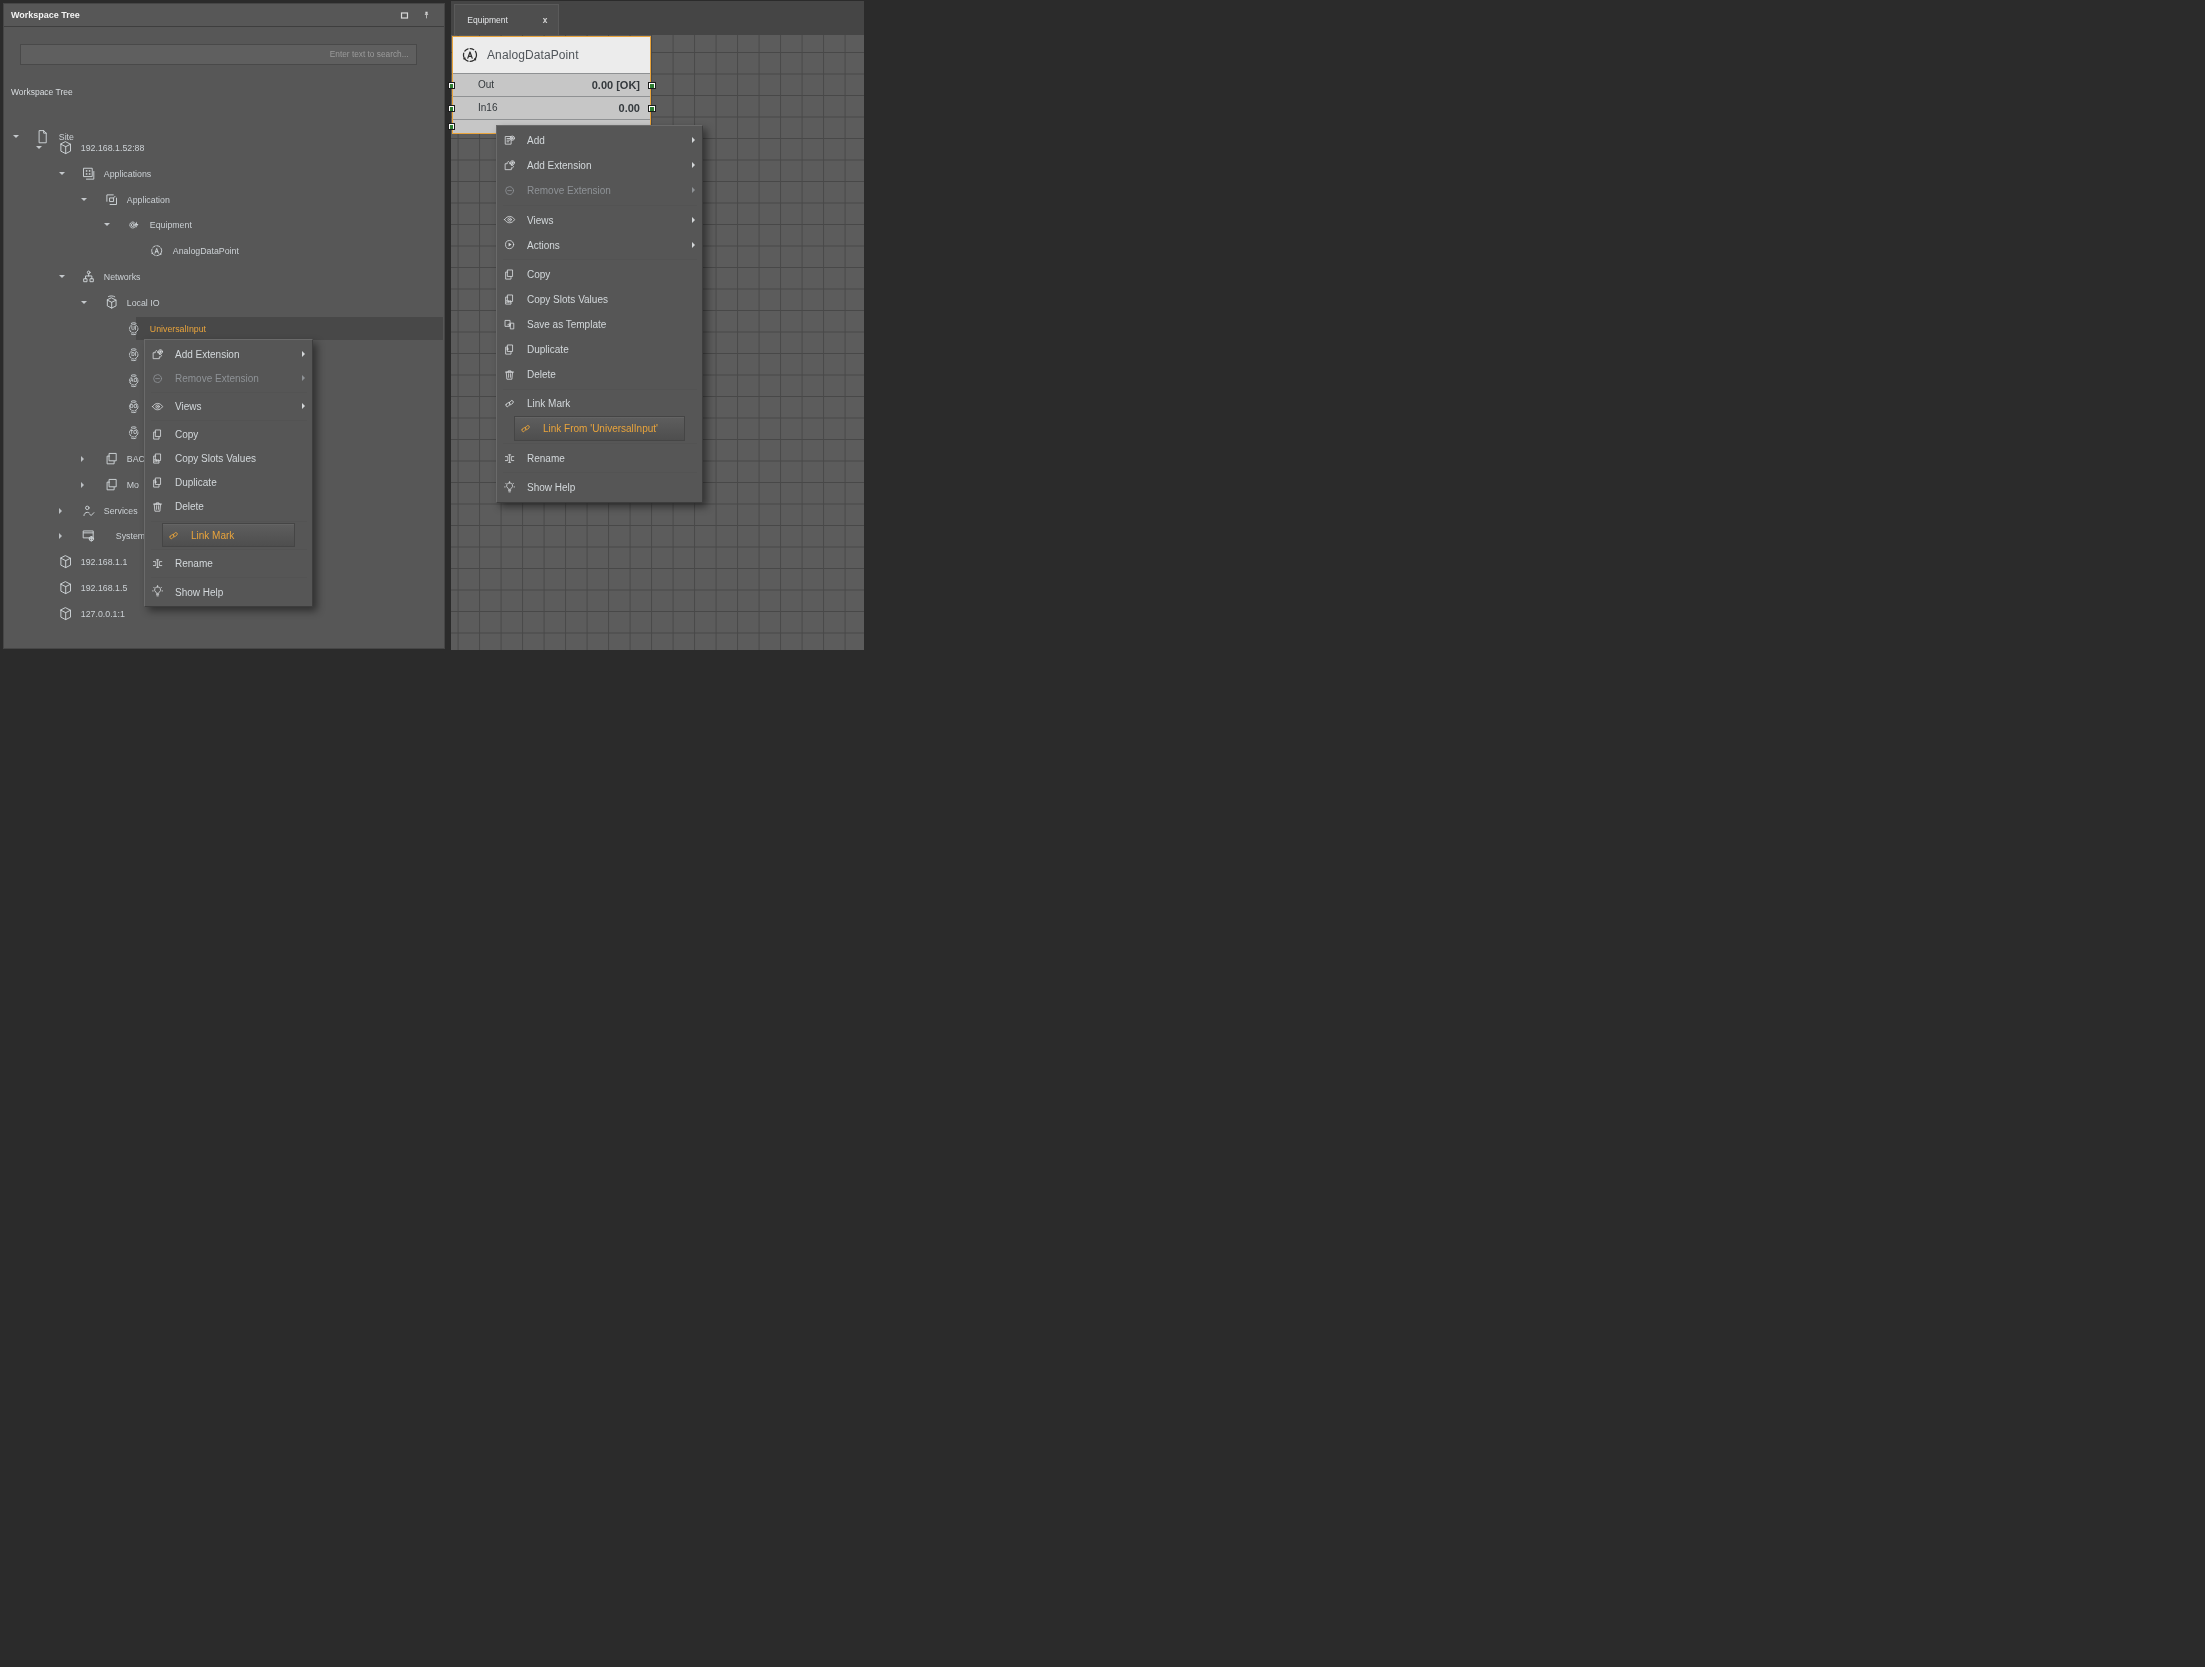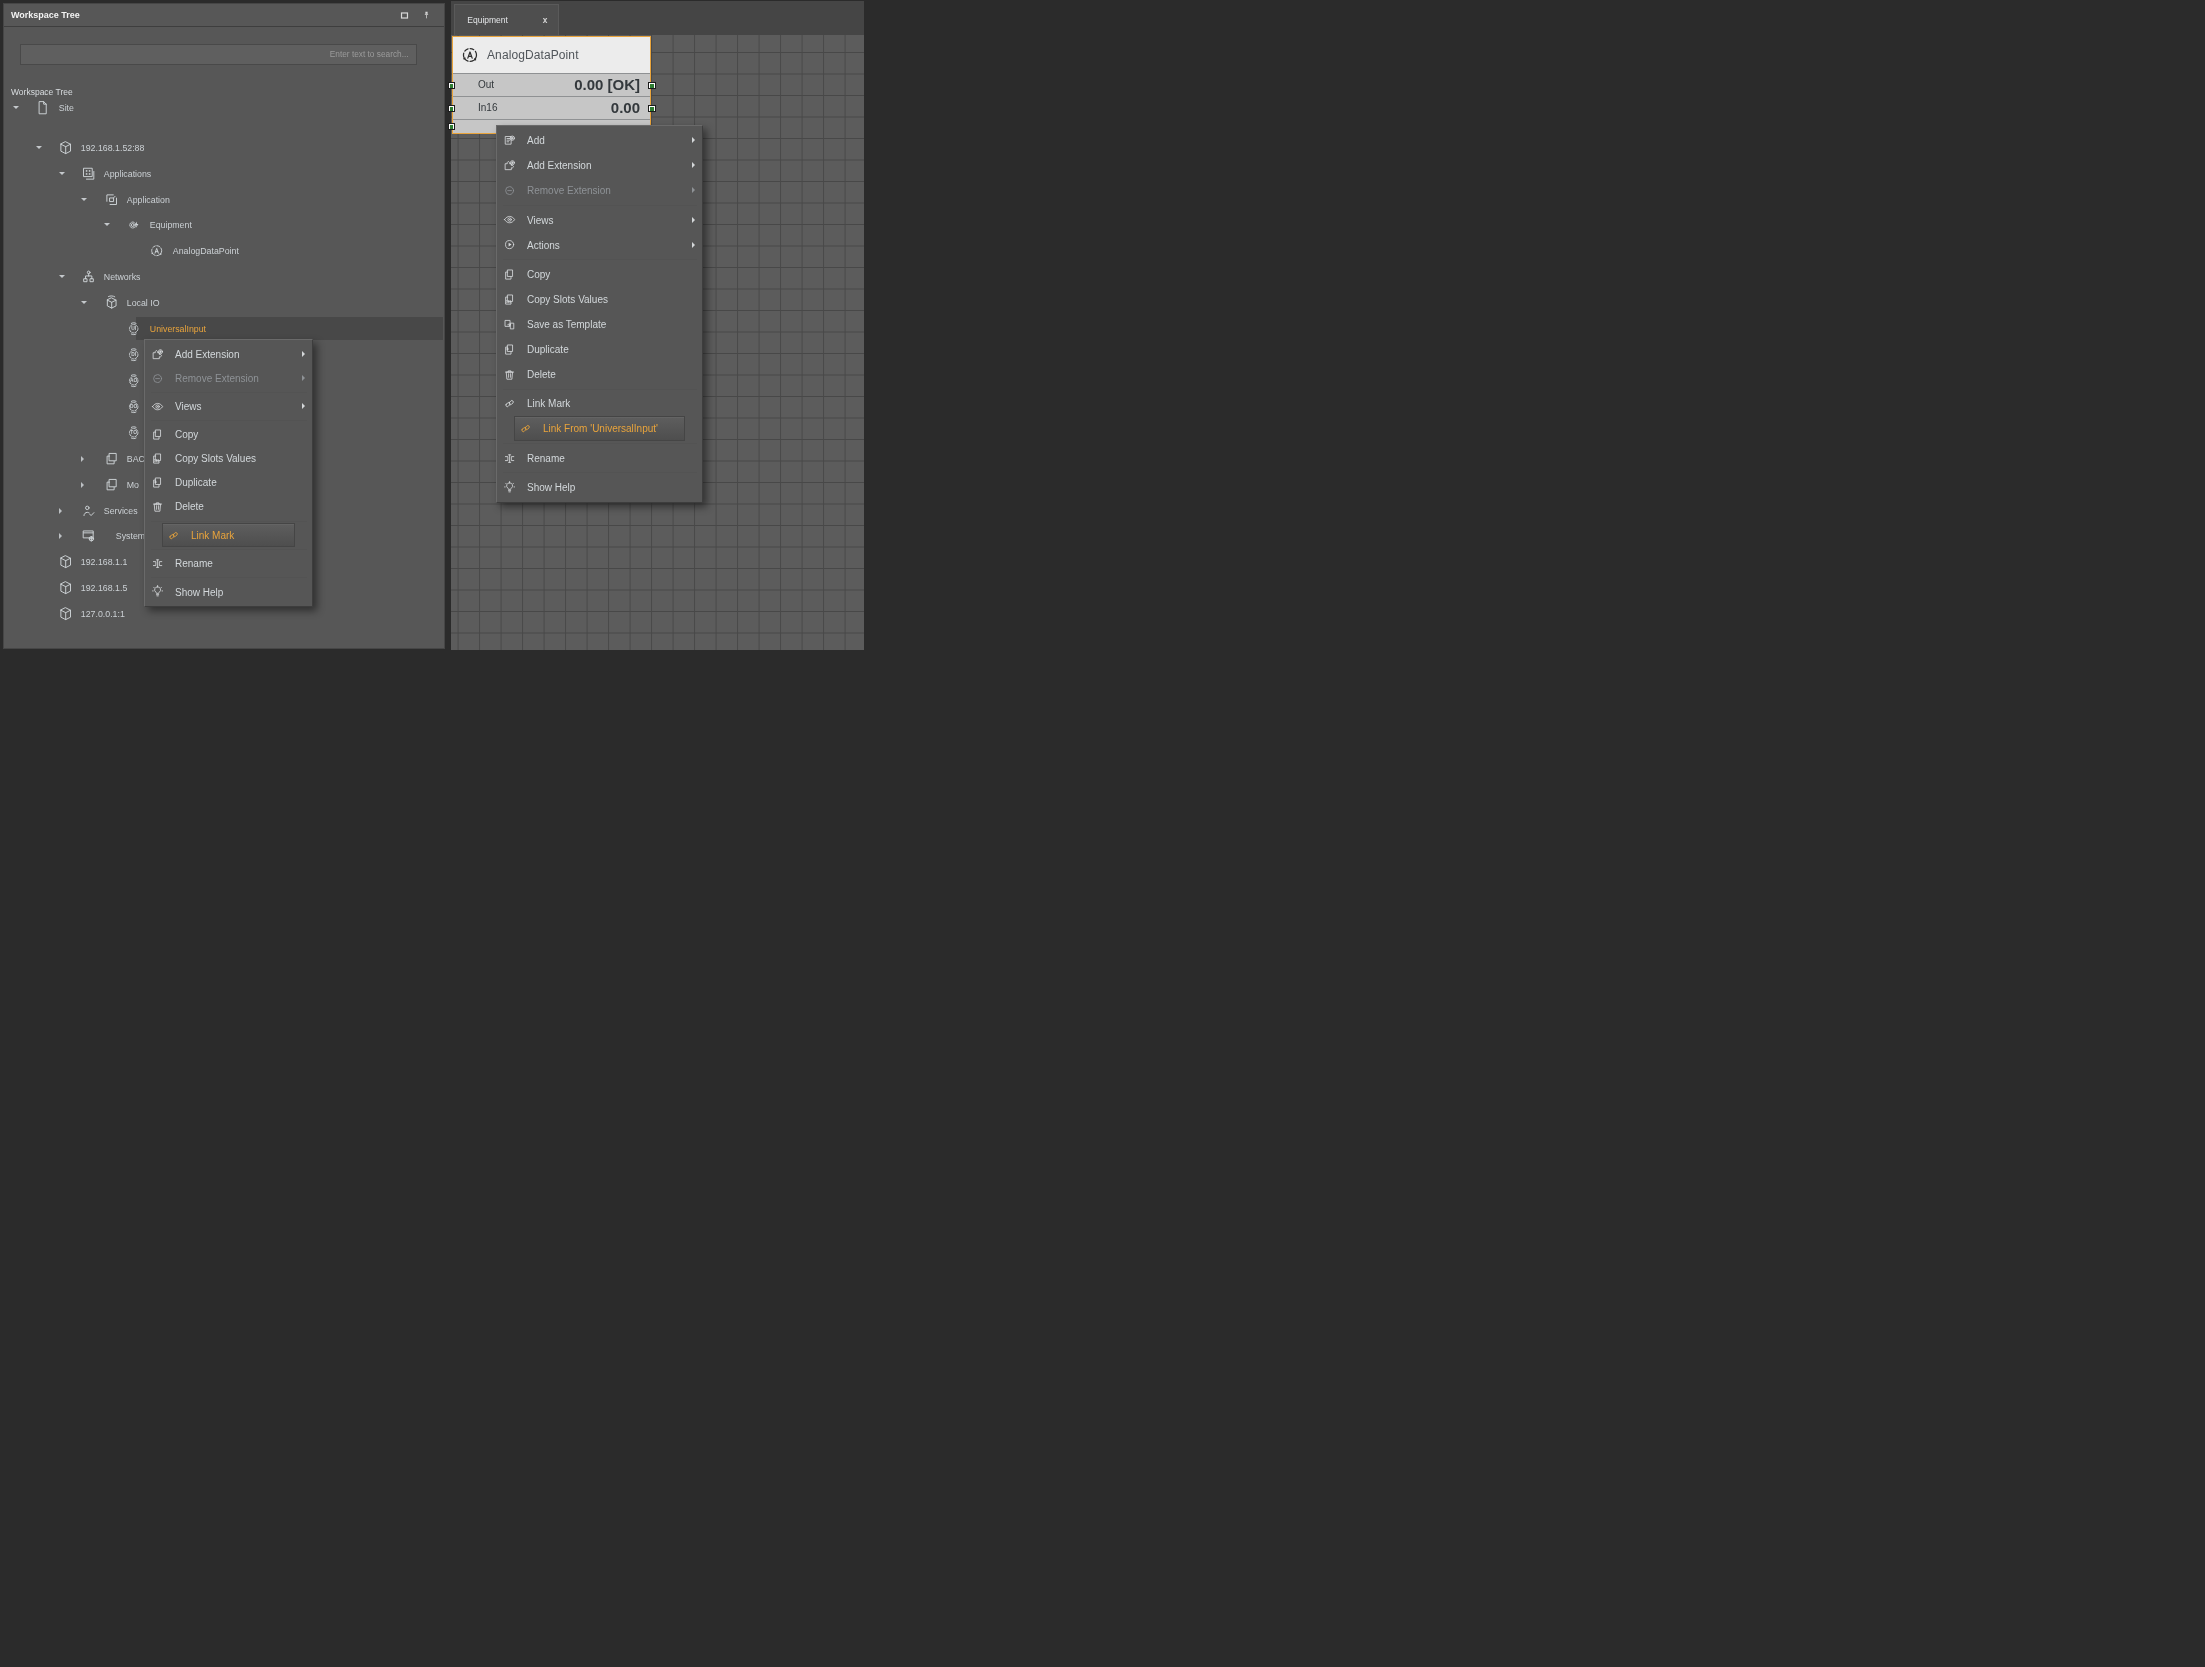--- a/index.html
+++ b/index.html
@@ -69,21 +69,21 @@
   
   .block{position:absolute;left:452px;top:36px;width:199px;z-index:5;
          border:1.7px solid #E9A43C;background:#c6c6c6;}
   .bheader{position:relative;height:36px;background:#ececec;}
   .bicon{position:absolute;left:6.6px;top:8.3px;width:20px;height:20px;color:#2e2e2e;}
   .bicon svg{width:100%;height:100%;}
   .btitle{position:absolute;left:34px;top:0;line-height:36px;font-size:12px;color:#50555a;letter-spacing:0.1px;}
   .brow{position:relative;height:23px;background:#c6c6c6;border-top:1.1px solid #8f9193;}
   .brow.partial{height:14.3px;}
   .bname{position:absolute;left:25px;top:0;line-height:22px;font-size:10px;font-weight:normal;color:#33383c;}
-  .bval{position:absolute;right:10px;top:0;line-height:22px;font-size:15px;font-weight:bold;color:#33383c;}
+  .bval{position:absolute;right:10px;top:0;line-height:22px;font-size:11px;font-weight:bold;color:#33383c;}
   .conn{position:absolute;width:7.2px;height:7.2px;background:#fff;border:0.6px solid #1c1c1c;z-index:8;}
   .conn i{position:absolute;left:1.1px;top:1.1px;width:3.9px;height:3.9px;background:#2E7D32;display:block;}
 
   .splitter{position:absolute;left:445px;top:0;width:5.5px;bottom:0;background:#2b2b2b;}
 </style>
 </head>
 <body>
 
 <div class="app">
 
@@ -99,21 +99,21 @@
         <svg viewBox="0 0 24 24" fill="none" stroke="currentColor" stroke-width="1.6">
             <path d="M9.6 3.8h4.8v4.4h-4.8z" fill="currentColor" stroke="none"></path>
             <path d="M8 10.6h8l-1.2-2.4H9.2z" fill="currentColor" stroke="none"></path>
             <path d="M12 10.6v7.6"></path>
           </svg>
       </span>
     </div>
     <input class="searchbox" type="text" placeholder="Enter text to search..." style="">
     <span class="sectionlabel">Workspace Tree</span>
     <div class="tree">
-        <div class="trow" style="top: 91px;">
+        <div class="trow" style="top: 120px;">
           <span class="tri exp" style="left: 8.8px;"></span>
           <span class="ticon" style="left: 31px;">
             <svg viewBox="0 0 24 24" fill="none" stroke="currentColor" stroke-width="1.5" stroke-linecap="round" stroke-linejoin="round">
               <path d="M7 2.5h6.5l4 4V21.5H7z"></path>
               <path d="M13.5 2.5v4h4"></path>
             </svg>
           </span>
           <span class="tlabel" style="left: 55px;">Site</span>
         </div>
         <div class="trow" style="top: 131px;">

